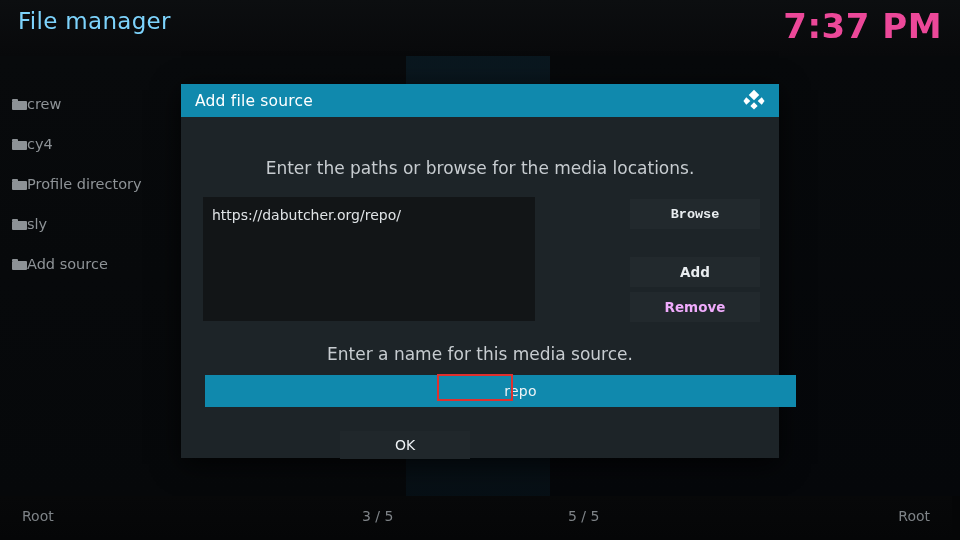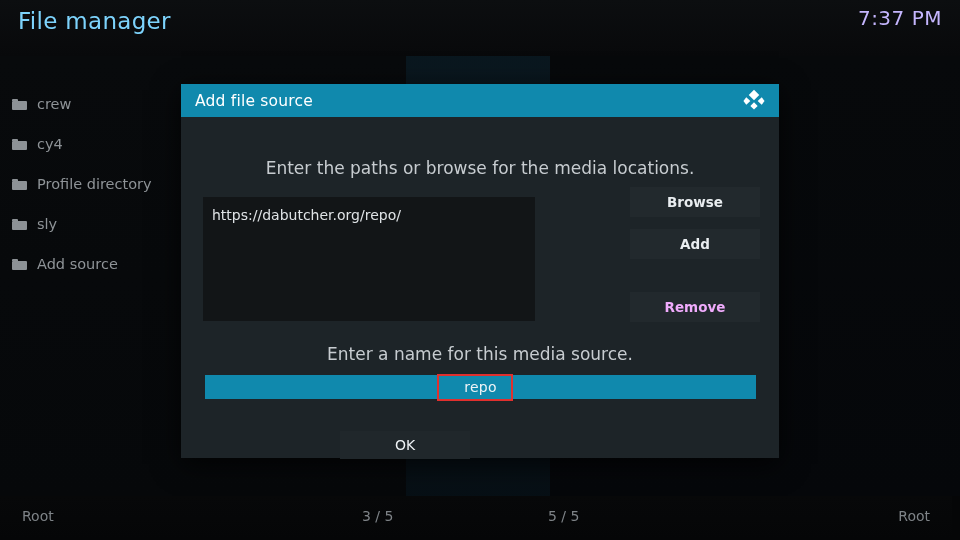--- a/index.html
+++ b/index.html
@@ -55,38 +55,37 @@
     position: absolute;
     left: 18px; top: 8px;
     font-size: 23px;
     color: #7dd3fc;
     letter-spacing: 0.3px;
     font-weight: 400;
   }
   .clock {
     position: absolute;
     right: 18px; top: 6px;
-    font-size: 20px;
-    color: #c4b5fd;
+    font-size: 34px;
+    color: #ec4899;
     letter-spacing: 0.5px;
-    font-weight: 400;
+    font-weight: 700;
   }
 
   
   .sidebar {
     position: absolute;
     left: 0; top: 84px;
     width: 180px;
   }
   .side-item {
     display: flex;
     align-items: center;
     height: 40px;
     padding-left: 12px;
-    gap: 10px;
   }
   .folder-icon {
     width: 15px; height: 12px;
     position: relative;
     flex: none;
   }
   .folder-icon::before {
     content: "";
     position: absolute;
     left: 0; top: 1px;
@@ -117,21 +116,21 @@
   }
   .bb-text {
     position: absolute;
     top: 12px;
     font-size: 14px;
     color: #7e8387;
     white-space: nowrap;
   }
   .bb-left   { left: 22px; }
   .bb-c1     { left: 362px; }
-  .bb-c2     { left: 548px; }
+  .bb-c2     { left: 568px; }
   .bb-right  { right: 22px; }
 
   
   .dialog {
     position: absolute;
     left: 181px; top: 84px;
     width: 598px; height: 374px;
     background: #1d2428;
     box-shadow: 0 6px 26px rgba(0,0,0,0.75);
   }
@@ -187,32 +186,33 @@
     left: 449px;
     width: 130px; height: 30px;
     background: #22292d;
     display: flex;
     align-items: center;
     justify-content: center;
     font-size: 13.5px;
     color: #e9edf0;
     font-weight: 700;
   }
-  .side-btn.b1 { top: 70px; }
-  .side-btn.b2 { top: 112px; }
+  .side-btn.b1 { top: 82px; font-family: Liberation Mono, monospace; }
+  .side-btn.b2 { top: 140px; }
   .side-btn.b3 { top: 175px; color: #f0abfc; }
 
   .name-field {
     position: absolute;
     left: 24px; top: 258px;
-    width: 551px; height: 24px;
+    width: 551px; height: 32px;
     background: #1089ad;
     display: flex;
     align-items: center;
     justify-content: center;
+    padding-left: 40px;
   }
   .name-value {
     font-size: 14px;
     color: #eef3f6;
     letter-spacing: 0.2px;
   }
 
   .annot-box {
     position: absolute;
     left: 256px; top: 257px;

